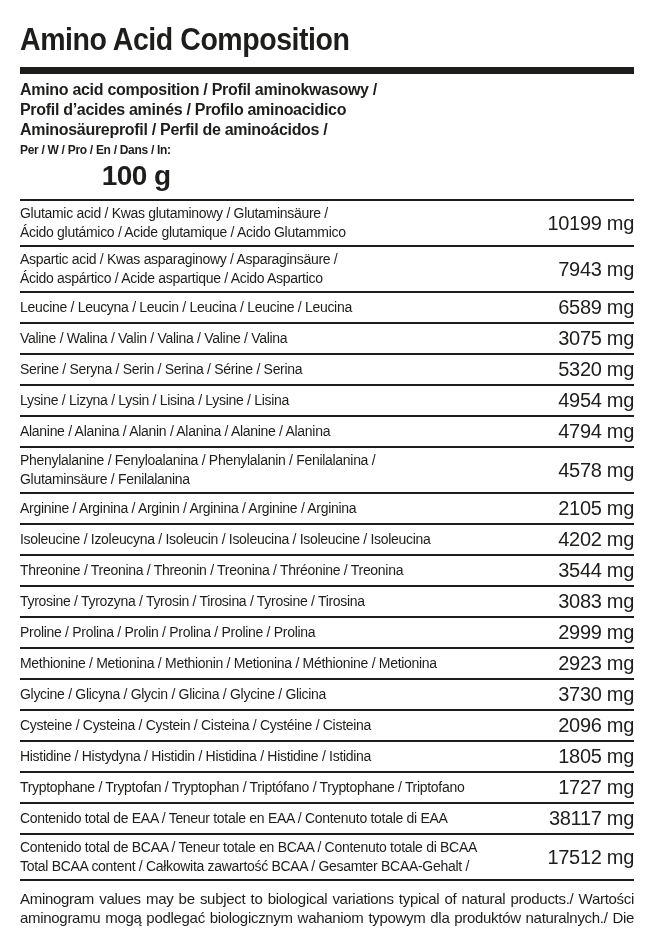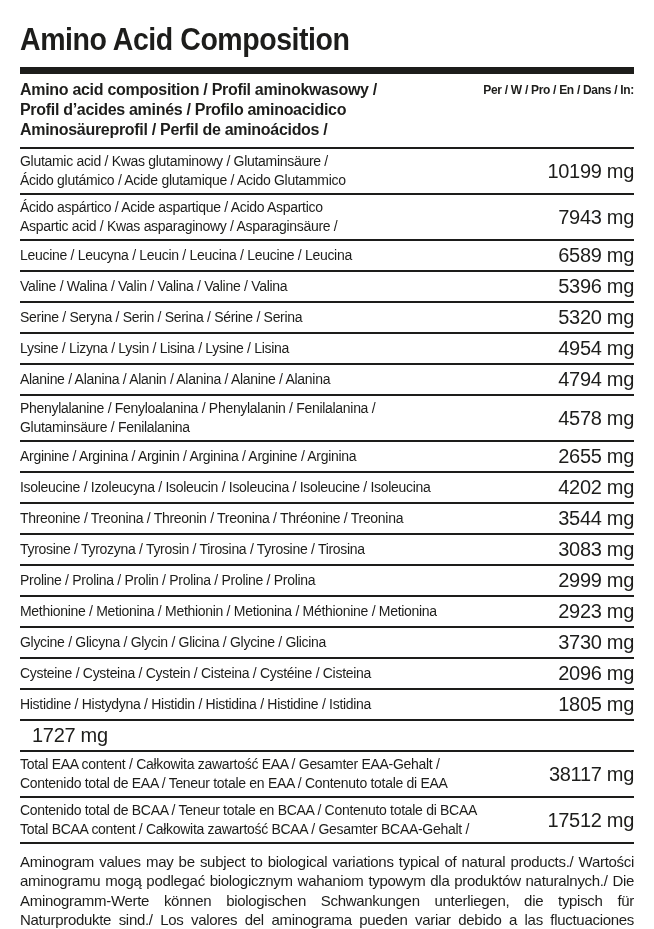--- a/index.html
+++ b/index.html
@@ -27,20 +27,21 @@
   .thick-rule {
     height: 7px;
     background: #1d1d1b;
   }
   .table-header {
     display: flex;
     justify-content: space-between;
     align-items: flex-start;
     padding: 6px 0 7px 0;
     border-bottom: 2px solid #1d1d1b;
+    flex-direction: column;
   }
   .header-left { font-weight: 700; font-size: 16px; line-height: 20px; letter-spacing: -0.3px; }
   .header-right { text-align: right; }
   .per-line { font-weight: 700; font-size: 12px; line-height: 20px; letter-spacing: -0.3px; }
   .per-amount { font-weight: 700; font-size: 28px; line-height: 32px; letter-spacing: -0.5px; }
   .rows {}
   .row {
     display: flex;
     justify-content: space-between;
     align-items: center;
@@ -65,49 +66,50 @@
   <div class="thick-rule"></div>
 
   <div class="table-header">
     <div class="header-left">
         <div>Amino acid composition / Profil aminokwasowy /</div>
         <div>Profil d’acides aminés / Profilo aminoacidico</div>
         <div>Aminosäureprofil / Perfil de aminoácidos /</div>
       </div>
     <div class="header-right">
       <div class="per-line">Per / W / Pro / En / Dans / In:</div>
+      <div class="per-amount">100 g</div>
     </div>
   </div>
 
   <div class="rows">
       <div class="row">
         <div class="names">
           <div>Glutamic acid / Kwas glutaminowy / Glutaminsäure /</div>
           <div>Ácido glutámico / Acide glutamique / Acido Glutammico</div>
         </div>
         <div class="val">10199 mg</div>
       </div>
       <div class="row">
         <div class="names">
+          <div>Aspartic acid / Kwas asparaginowy / Asparaginsäure /</div>
           <div>Ácido aspártico / Acide aspartique / Acido Aspartico</div>
-          <div>Aspartic acid / Kwas asparaginowy / Asparaginsäure /</div>
         </div>
         <div class="val">7943 mg</div>
       </div>
       <div class="row">
         <div class="names">
           <div>Leucine / Leucyna / Leucin / Leucina / Leucine / Leucina</div>
         </div>
         <div class="val">6589 mg</div>
       </div>
       <div class="row">
         <div class="names">
           <div>Valine / Walina / Valin / Valina / Valine / Valina</div>
         </div>
-        <div class="val">5396 mg</div>
+        <div class="val">3075 mg</div>
       </div>
       <div class="row">
         <div class="names">
           <div>Serine / Seryna / Serin / Serina / Sérine / Serina</div>
         </div>
         <div class="val">5320 mg</div>
       </div>
       <div class="row">
         <div class="names">
           <div>Lysine / Lizyna / Lysin / Lisina / Lysine / Lisina</div>
@@ -124,21 +126,21 @@
         <div class="names">
           <div>Phenylalanine / Fenyloalanina / Phenylalanin / Fenilalanina /</div>
           <div>Glutaminsäure / Fenilalanina</div>
         </div>
         <div class="val">4578 mg</div>
       </div>
       <div class="row">
         <div class="names">
           <div>Arginine / Arginina / Arginin / Arginina / Arginine / Arginina</div>
         </div>
-        <div class="val">2655 mg</div>
+        <div class="val">2105 mg</div>
       </div>
       <div class="row">
         <div class="names">
           <div>Isoleucine / Izoleucyna / Isoleucin / Isoleucina / Isoleucine / Isoleucina</div>
         </div>
         <div class="val">4202 mg</div>
       </div>
       <div class="row">
         <div class="names">
           <div>Threonine / Treonina / Threonin / Treonina / Thréonine / Treonina</div>
@@ -175,25 +177,27 @@
         </div>
         <div class="val">2096 mg</div>
       </div>
       <div class="row">
         <div class="names">
           <div>Histidine / Histydyna / Histidin / Histidina / Histidine / Istidina</div>
         </div>
         <div class="val">1805 mg</div>
       </div>
       <div class="row">
+        <div class="names">
+          <div>Tryptophane / Tryptofan / Tryptophan / Triptófano / Tryptophane / Triptofano</div>
+        </div>
         <div class="val">1727 mg</div>
       </div>
       <div class="row">
         <div class="names">
-          <div>Total EAA content / Całkowita zawartość EAA / Gesamter EAA-Gehalt /</div>
           <div>Contenido total de EAA / Teneur totale en EAA / Contenuto totale di EAA</div>
         </div>
         <div class="val">38117 mg</div>
       </div>
       <div class="row">
         <div class="names">
           <div>Contenido total de BCAA / Teneur totale en BCAA / Contenuto totale di BCAA</div>
           <div>Total BCAA content / Całkowita zawartość BCAA / Gesamter BCAA-Gehalt /</div>
         </div>
         <div class="val">17512 mg</div>

